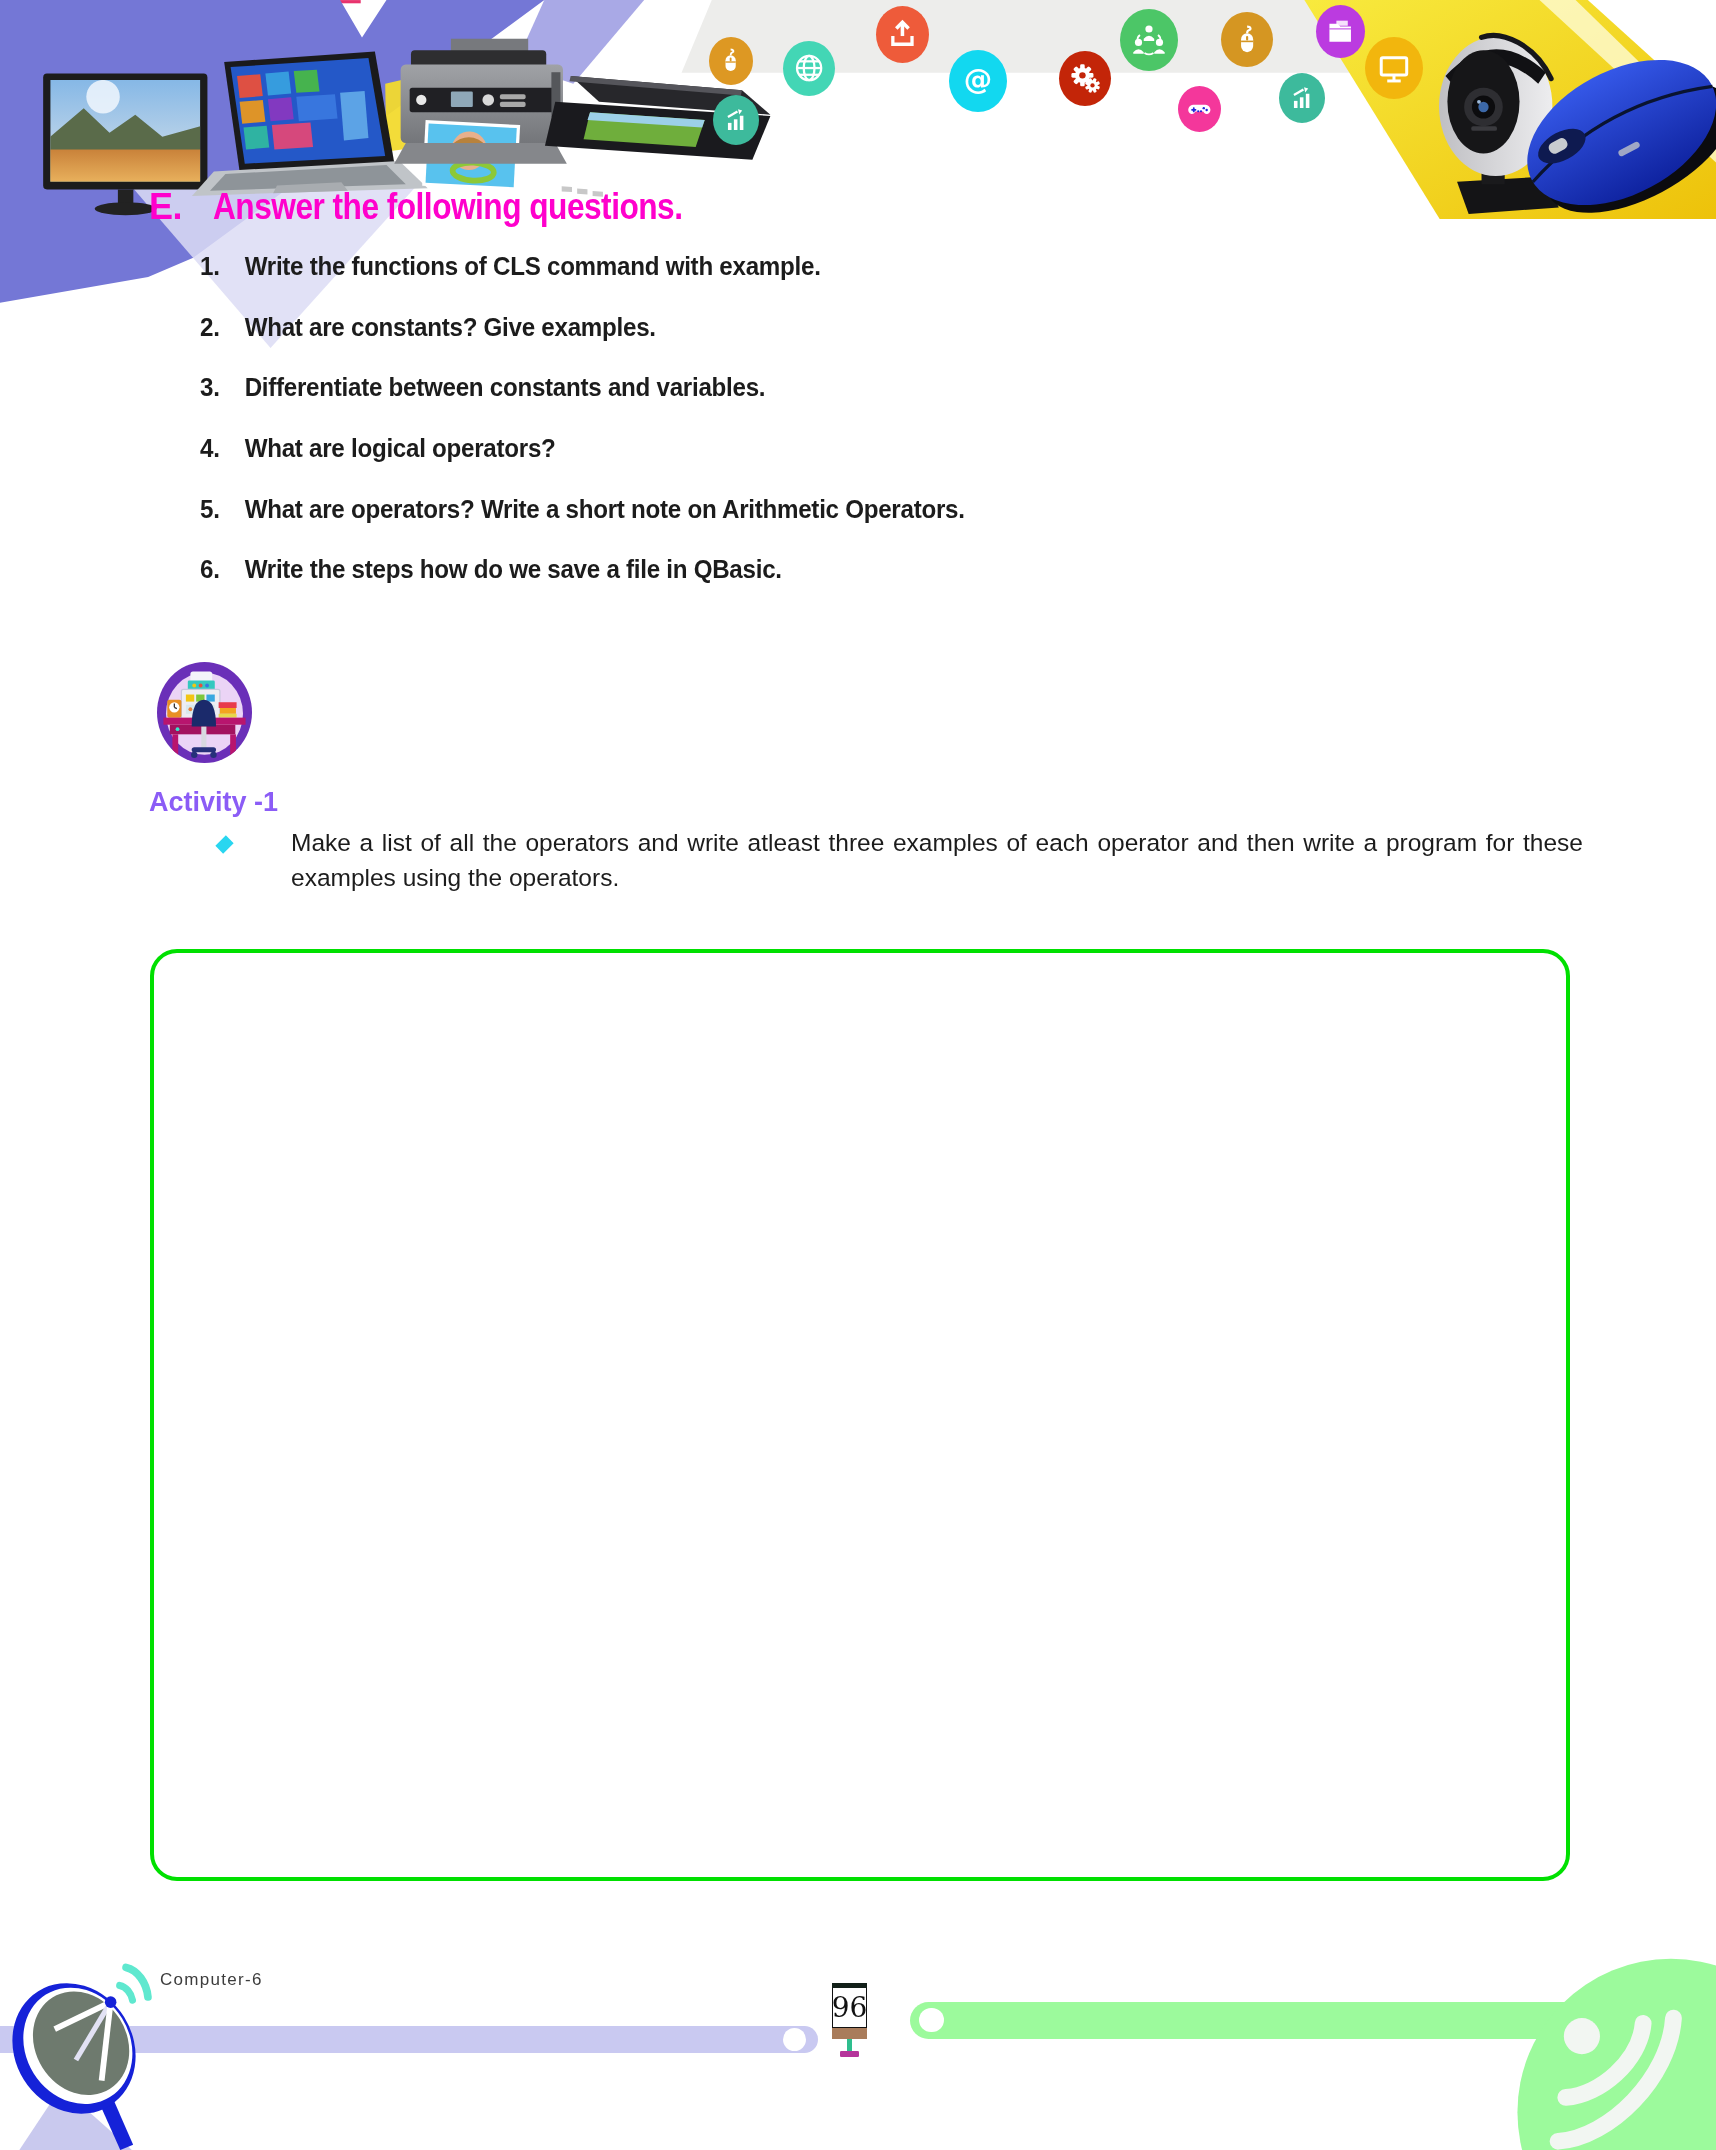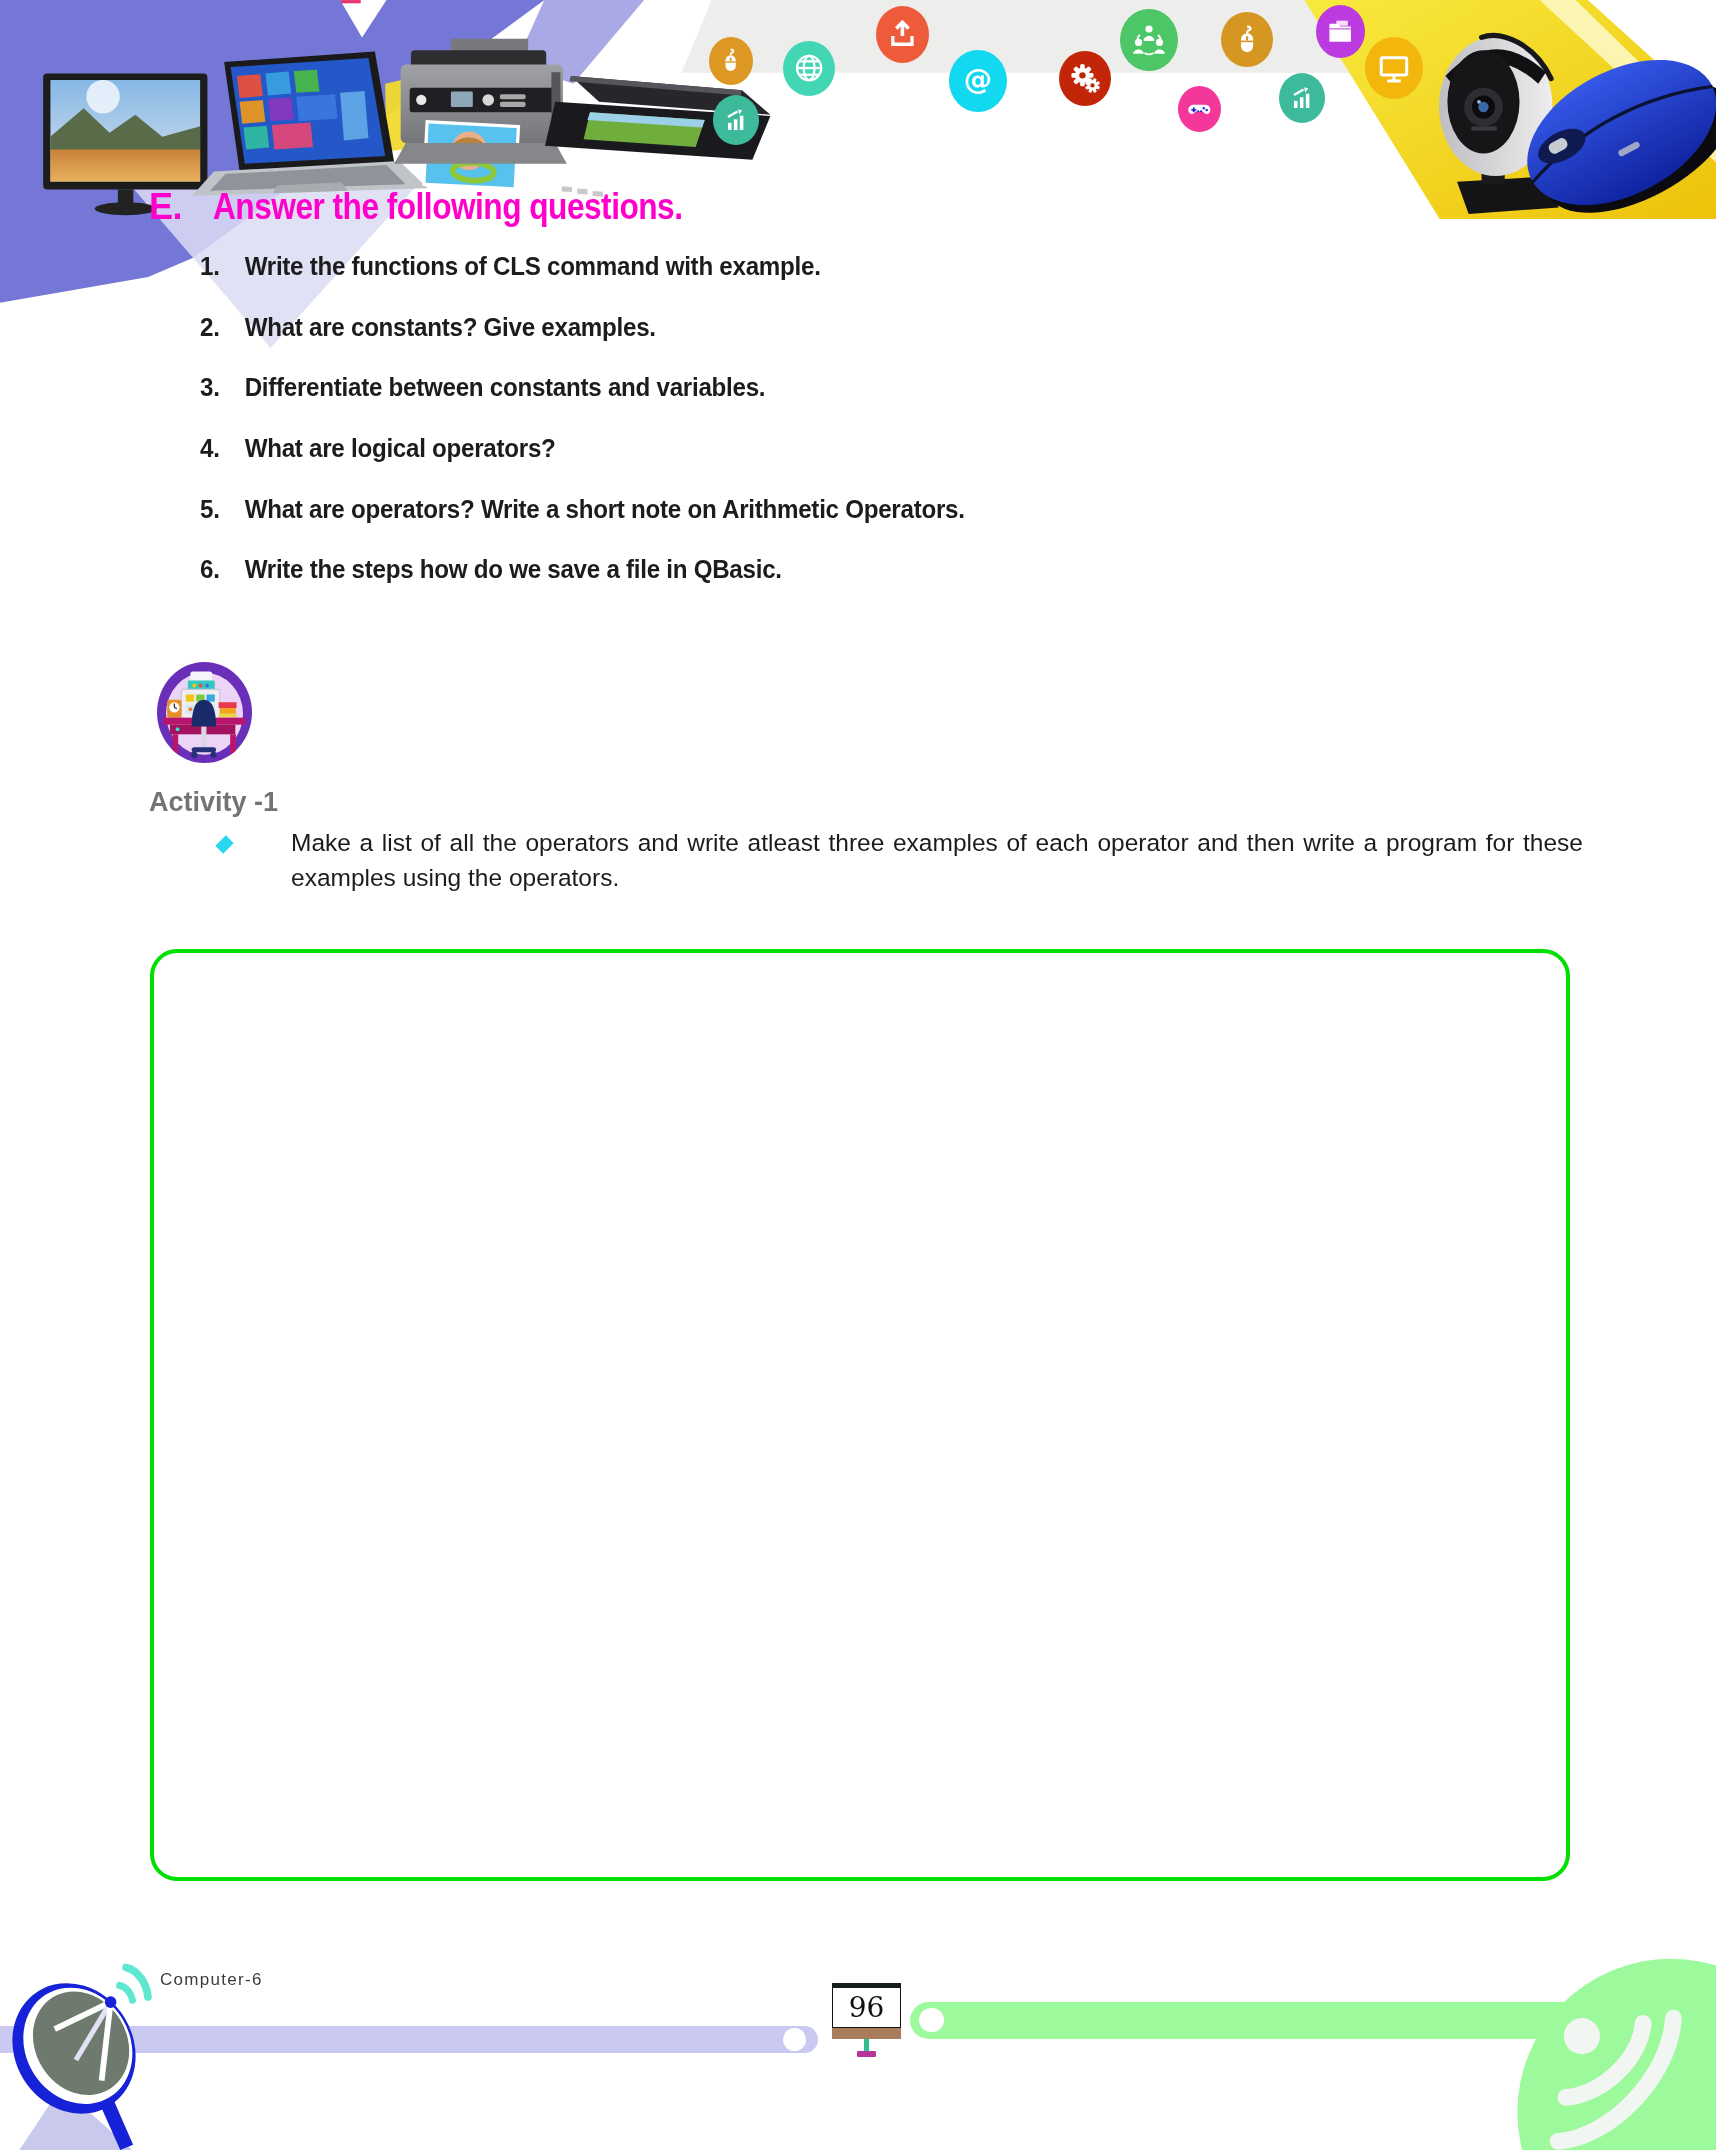--- a/index.html
+++ b/index.html
@@ -21,40 +21,40 @@
          letter-spacing:-0.3px;white-space:nowrap;transform:scaleX(.93);transform-origin:left center;}
   .q-num{display:inline-block;width:48px;}
 
   
   .az-badge{position:absolute;left:157px;top:662px;width:95px;height:101px;border-radius:50%;
             background:#6A2FB8;z-index:6;overflow:hidden;}
   .az-banner{position:absolute;left:250px;top:681px;width:341px;height:65px;background:#7133B5;
              border-radius:17px;z-index:5;display:flex;align-items:center;padding-left:22px;box-sizing:border-box;}
   .az-banner span{color:#ffffff;font-family:"DejaVu Serif",serif;font-weight:700;font-size:37px;
                   letter-spacing:1.3px;text-shadow:1.3px 1.9px 0 rgba(40,10,70,.35);white-space:nowrap;}
-  .act-heading{position:absolute;left:149px;top:787px;font-size:27px;font-weight:800;color:#737373;z-index:4;}
+  .act-heading{position:absolute;left:149px;top:787px;font-size:27px;font-weight:800;color:#8b5cf6;z-index:4;}
   .bullet-diamond{position:absolute;left:219px;top:839px;width:11px;height:11px;background:#29D6F0;
                   transform:rotate(45deg) scale(1,1.35);z-index:4;}
   .bullet-para{position:absolute;left:291px;top:825px;width:1292px;font-size:24.5px;font-weight:500;
                color:#1c1c1c;line-height:35px;text-align:justify;z-index:4;letter-spacing:0;}
 
   
   .activity-box{position:absolute;left:150px;top:949px;width:1420px;height:932px;background:#ffffff;
                 border:4.5px solid #00E000;border-radius:27px;z-index:4;box-sizing:border-box;}
 
   
   .bar-lavender{position:absolute;left:0;top:2026px;width:818px;height:27px;background:#C9C9F1;
                 border-radius:0 13.5px 13.5px 0;z-index:5;}
   .bar-lavender .dot{position:absolute;right:11.6px;top:1.9px;width:23px;height:23px;border-radius:50%;background:#ffffff;}
   .bar-green{position:absolute;left:910px;top:2002px;width:812px;height:37px;background:#9CFA9C;
              border-radius:18.7px 0 0 18.7px;z-index:5;}
   .bar-green .dot{position:absolute;left:9px;top:5.8px;width:24.5px;height:24.5px;border-radius:50%;background:#ffffff;}
   .book-title{position:absolute;left:160px;top:1970px;font-size:17px;font-weight:400;color:#3C3C3C;
               letter-spacing:1.3px;z-index:8;text-align:right;}
-  .page-board{position:absolute;left:832px;top:1983px;z-index:7;width:69px;}
+  .page-board{position:absolute;left:832px;top:1983px;z-index:7;width:35px;}
   .pb-top{height:5.2px;background:#122019;}
   .pb-num{height:40px;background:#ffffff;border:1.3px solid #111;border-top:none;box-sizing:border-box;
           display:flex;align-items:center;justify-content:center;font-family:"DejaVu Serif",serif;
           font-size:28px;color:#111;}
   .pb-brown{height:11px;background:#A97C5B;}
   .pb-stick{width:5.8px;height:11.6px;background:#2EBE8E;margin:0 auto;}
   .pb-foot{width:19.3px;height:5.8px;background:#B5359B;border-radius:1.3px;margin:0 auto;}
   .dish-svg{position:absolute;left:0;top:1952px;z-index:7;}
   .signal-svg{position:absolute;right:0;bottom:0;z-index:6;}
 </style>

